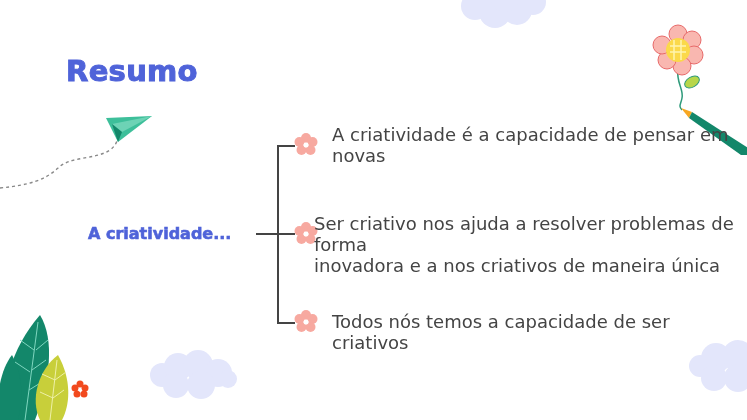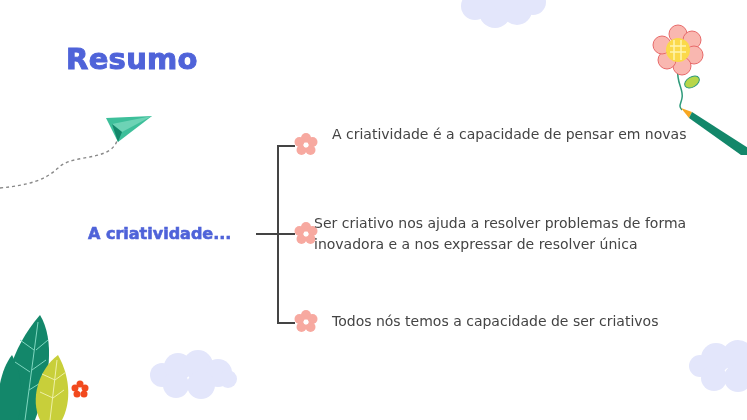--- a/index.html
+++ b/index.html
@@ -1,21 +1,21 @@
 <!DOCTYPE html>
 <html><head>
 <meta charset="utf-8">
 <style>
   html, body { margin:0; padding:0; }
   body { width:747px; height:420px; background:#ffffff; position:relative; overflow:hidden; font-family:"Liberation Sans", sans-serif; }
   .abs { position:absolute; }
-  .title { left:66px; top:42px; font-size:29px; font-weight:900; color:#4f63d9; letter-spacing:0.3px; font-family:"DejaVu Sans", sans-serif; -webkit-text-stroke:1px #4f63d9; }
+  .title { left:66px; top:54px; font-size:29px; font-weight:900; color:#4f63d9; letter-spacing:0.3px; font-family:"DejaVu Sans", sans-serif; -webkit-text-stroke:1px #4f63d9; }
   .topic { left:66px; top:224px; font-size:16px; font-weight:900; color:#4f63d9; font-family:"DejaVu Sans", sans-serif;margin-left:22px; -webkit-text-stroke:0.6px #4f63d9; }
   .line { background:#444; }
-  .item-text { font-size:14px; color:#444; line-height:21px; font-family:"DejaVu Sans", sans-serif; font-weight:normal; }
+  .item-text { font-size:18px; color:#444; line-height:21px; font-family:"DejaVu Sans", sans-serif; font-weight:normal; }
   .flower { width:26px; height:26px; }
 </style>
 </head>
 <body>
 
 <svg class="abs" style="left:455px;top:-12px" width="95" height="45" viewBox="0 0 95 45">
   <g fill="#e3e6fb">
       <circle cx="20" cy="18" r="14"></circle>
       <circle cx="40" cy="24" r="16"></circle>
       <circle cx="62" cy="22" r="15"></circle>
@@ -107,21 +107,21 @@
       <circle cx="6.5" cy="10" r="5"></circle>
     </g>
   <circle cx="13" cy="13" r="2.5" fill="#fff"></circle>
 </svg>
 
 <div class="abs item-text" style="left:332px;top:124px">
   <div>A criatividade é a capacidade de pensar em novas</div>
 </div>
 <div class="abs item-text" style="left:314px;top:213px">
   <div>Ser criativo nos ajuda a resolver problemas de forma</div>
-  <div>inovadora e a nos expressar de resolver única</div>
+  <div>inovadora e a nos criativos de maneira única</div>
 </div>
 <div class="abs item-text" style="left:332px;top:311px">
   <div>Todos nós temos a capacidade de ser criativos</div>
 </div>
 
 <svg class="abs" style="left:0;top:310px" width="100" height="110" viewBox="0 0 100 110">
   <path d="M10 110 C0 80, 10 40, 40 5 C55 30, 50 70, 35 110 Z" fill="#13876a"></path>
   <path d="M0 110 C-5 90, 0 60, 12 45 C25 70, 22 95, 18 110 Z" fill="#13876a"></path>
   <path d="M38 12 L25 110 M36 40 L48 30 M32 60 L46 50 M29 80 L42 72 M34 40 L20 30 M30 62 L15 52" stroke="#7fd6bf" stroke-width="1" fill="none"></path>
   <path d="M40 110 C30 90, 38 60, 58 45 C72 70, 70 95, 62 110 Z" fill="#c8cf3a"></path>

